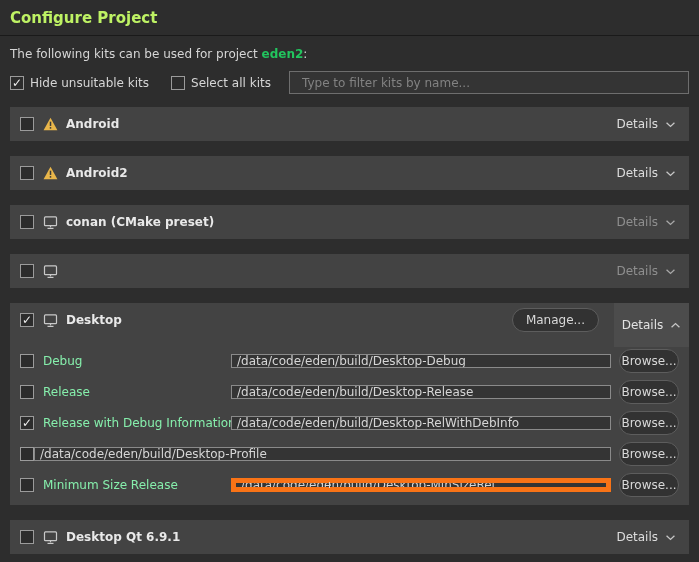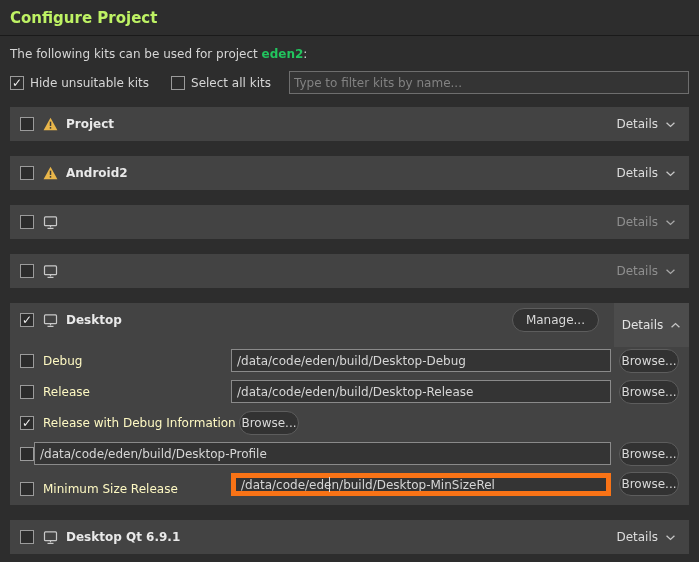--- a/index.html
+++ b/index.html
@@ -53,21 +53,21 @@
   }
   .filter-wrap { flex: 1; margin-left: 18px; }
   .filter-input {
     width: 100%;
     height: 23px;
     background: #343434;
     border: 1px solid #6e6e6e;
     color: #d6d6d6;
     font-family: "DejaVu Sans", "Liberation Sans", sans-serif;
     font-size: 12px;
-    padding: 0 4px;
+    padding: 0 12px;
     outline: none;
   }
   .filter-input::placeholder { color: #828282; }
   .kits { margin: 13px 10px 0 10px; }
   .kit-block { margin-bottom: 15px; background: #434343; }
   .kit-header {
     position: relative;
     height: 34px;
     display: flex;
     align-items: center;
@@ -118,33 +118,33 @@
     cursor: default;
   }
   .manage-btn { margin-right: 90px; }
   .configs { padding: 12px 10px 9px 10px; }
   .config-row {
     display: flex;
     align-items: center;
     height: 23px;
     margin-bottom: 8px;
   }
-  .config-row:last-child { margin-bottom: 0; align-items: flex-end; }
+  .config-row:last-child { margin-bottom: 0; }
   .config-label {
     margin-left: 9px;
     font-size: 12px;
-    color: #fef9c3;
+    color: #86efac;
     width: 188px;
     flex: 0 0 auto;
     white-space: nowrap;
   }
   .path-wrap { position: relative; flex: 1; display: flex; }
   .path-input {
     width: 100%;
-    height: 23px;
+    height: 14px;
     background: #343434;
     border: 1px solid #8a8a8a;
     color: #d6d6d6;
     font-family: "DejaVu Sans", "Liberation Sans", sans-serif;
     font-size: 12px;
     padding: 0 5px;
     outline: none;
   }
   .path-input.focused { border: 5px solid #f97316; }
   .caret {
@@ -183,21 +183,21 @@
     <div class="kit-block">
       <div class="kit-header">
         <span class="cb"></span>
         <span class="kit-icon">
           <svg width="15" height="14" viewBox="0 0 16 15">
             <path d="M8 0.8 L15.4 14.2 H0.6 Z" fill="#e9b64a"></path>
             <rect x="7.2" y="5" width="1.6" height="4.6" fill="#3a3a3a"></rect>
             <rect x="7.2" y="10.8" width="1.6" height="1.7" fill="#3a3a3a"></rect>
           </svg>
         </span>
-        <span class="kit-name">Project</span>
+        <span class="kit-name">Android</span>
         <span class="spacer"></span>
         <span class="details-toggle">
           <span>Details</span>
           <span style="display: inline-flex;">
             <svg width="11" height="7" viewBox="0 0 12 8" fill="none" stroke="#c6c6c6" stroke-width="1.5">
               <path d="M1.5 2 L6 6.2 L10.5 2"></path>
             </svg>
           </span>
         </span>
       </div>
@@ -227,20 +227,21 @@
     <div class="kit-block">
       <div class="kit-header">
         <span class="cb"></span>
         <span class="kit-icon">
           <svg width="15" height="15" viewBox="0 0 16 16" fill="none" stroke="#c9c9c9" stroke-width="1.3">
             <rect x="1.6" y="2.1" width="12.8" height="9.2" rx="1"></rect>
             <path d="M8 11.3 V13.2"></path>
             <path d="M4.8 14.3 H11.2"></path>
           </svg>
         </span>
+        <span class="kit-name">conan (CMake preset)</span>
         <span class="spacer"></span>
         <span class="details-toggle dimmed">
           <span>Details</span>
           <span style="display: inline-flex;">
             <svg width="11" height="7" viewBox="0 0 12 8" fill="none" stroke="#a8a8a8" stroke-width="1.5">
               <path d="M1.5 2 L6 6.2 L10.5 2"></path>
             </svg>
           </span>
         </span>
       </div>
@@ -301,20 +302,23 @@
           <span class="cb"></span>
           <span class="config-label">Release</span>
           <span class="path-wrap">
             <input type="text" class="path-input" value="/data/code/eden/build/Desktop-Release" style="">
           </span>
           <button class="btn browse-btn">Browse...</button>
         </div>
         <div class="config-row">
           <span class="cb">✓</span>
           <span class="config-label">Release with Debug Information</span>
+          <span class="path-wrap">
+            <input type="text" class="path-input" value="/data/code/eden/build/Desktop-RelWithDebInfo" style="">
+          </span>
           <button class="btn browse-btn">Browse...</button>
         </div>
         <div class="config-row">
           <span class="cb"></span>
           <span class="path-wrap">
             <input type="text" class="path-input" value="/data/code/eden/build/Desktop-Profile" style="">
           </span>
           <button class="btn browse-btn">Browse...</button>
         </div>
         <div class="config-row">

